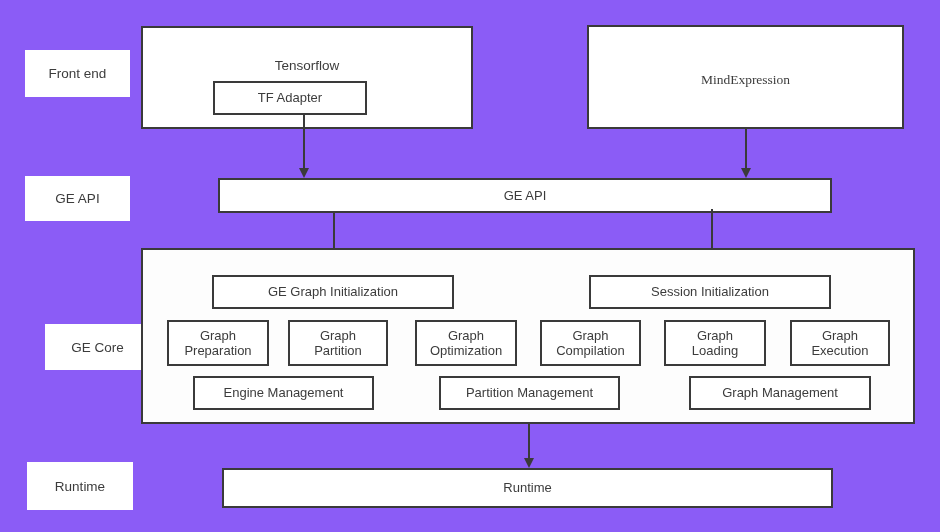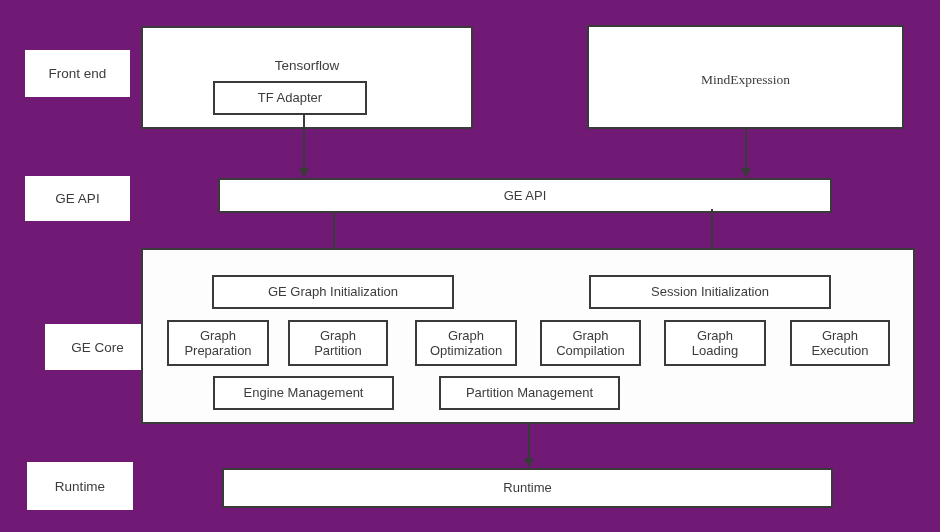--- a/index.html
+++ b/index.html
@@ -5,21 +5,21 @@
   * { box-sizing: border-box; margin: 0; padding: 0; }
   html, body {
     width: 940px; height: 532px;
     background: #000000;
     font-family: "Liberation Sans", "DejaVu Sans", sans-serif;
     overflow: hidden;
   }
   #stage {
     position: relative;
     width: 940px; height: 532px;
-    background: #701a75;
+    background: #8b5cf6;
   }
 
   
   .box {
     position: absolute;
     background: #ffffff;
     border: 2px solid #3a3a3a;
     color: #3c3c3c;
     display: flex;
     align-items: center;
@@ -131,22 +131,23 @@
 Partition</div>
   <div class="box" style="left:415px; top:320px; width:102px; height:46px;">Graph
 Optimization</div>
   <div class="box" style="left:540px; top:320px; width:101px; height:46px;">Graph
 Compilation</div>
   <div class="box" style="left:664px; top:320px; width:102px; height:46px;">Graph
 Loading</div>
   <div class="box" style="left:790px; top:320px; width:100px; height:46px;">Graph
 Execution</div>
 
-  <div class="box" style="left:193px; top:376px; width:181px; height:34px;margin-left:20px;">Engine Management</div>
+  <div class="box" style="left:193px; top:376px; width:181px; height:34px;">Engine Management</div>
   <div class="box" style="left:439px; top:376px; width:181px; height:34px;">Partition Management</div>
+  <div class="box" style="left:689px; top:376px; width:182px; height:34px;">Graph Management</div>
 
   <div class="arrow" style="left:528px; top:424px; height:44px;">
     <div class="shaft" style="height:34px;"></div>
     <div class="head" style="top:34px;"></div>
   </div>
 
   <div class="box" style="left:222px; top:468px; width:611px; height:40px;">Runtime</div>
 
 </div>
 

